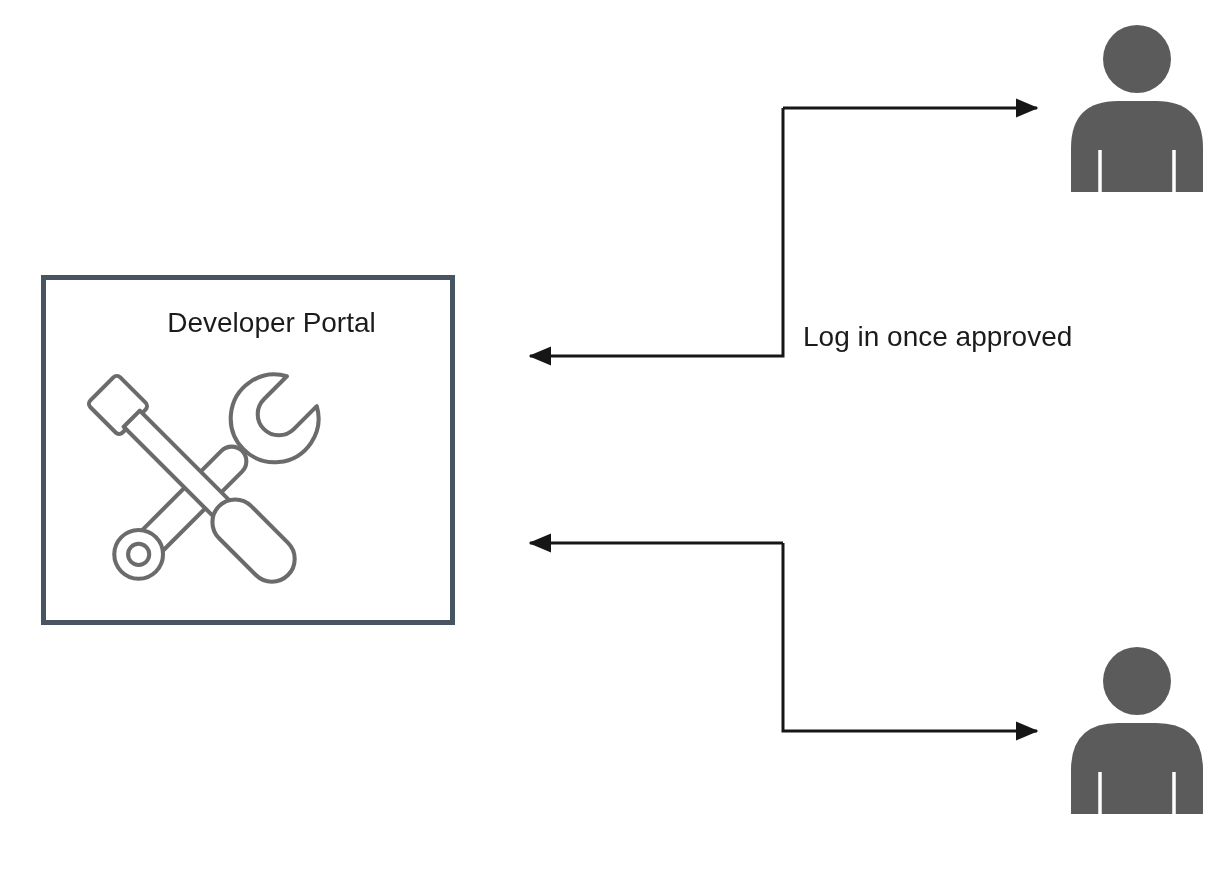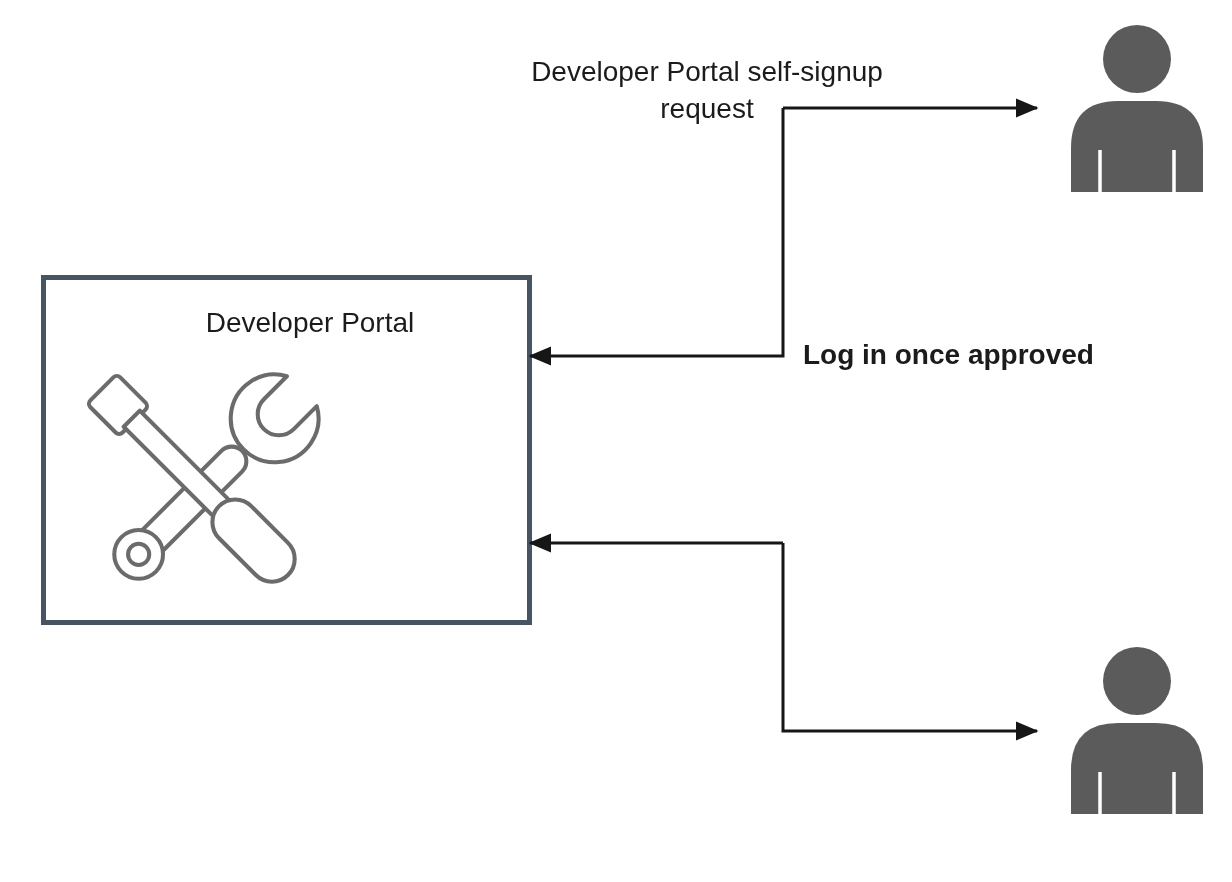--- a/index.html
+++ b/index.html
@@ -13,21 +13,21 @@
   .canvas{
     position:relative;width:1232px;height:882px;background:#fff;overflow:hidden;
     font-family:"Liberation Sans",sans-serif;color:var(--text);
   }
   .label{
     position:absolute;font-size:28px;line-height:37px;white-space:pre-line;
     color:var(--text);
   }
   .label.center{text-align:center;}
   .portal-box{
-    position:absolute;left:41px;top:275px;width:491px;height:350px;
+    position:absolute;left:41px;top:275px;width:414px;height:350px;
     box-sizing:border-box;border:5px solid var(--box-border);background:#fff;padding-left:47px;
   }
   .portal-title{
     margin-top:26px;text-align:center;font-size:28px;line-height:34px;color:var(--text);
   }
   .tools-wrap{position:absolute;left:27px;top:80px;width:260px;height:260px;}
   .tools *{stroke:var(--tools-outline);stroke-width:2.5;fill:#fff;stroke-linejoin:round;}
   .tools .hole{fill:none;}
   .connectors{position:absolute;left:0;top:0;pointer-events:none;}
   .connectors path{stroke:var(--connector);stroke-width:3;fill:none;}
@@ -65,24 +65,22 @@
       <marker id="ah" markerWidth="7.5" markerHeight="6.4" refX="7" refY="3.2" orient="auto" markerUnits="strokeWidth">
         <path d="M0,0 L7.5,3.2 L0,6.4 Z"></path>
       </marker>
     </defs>
     <path d="M783,108 L1037,108" marker-end="url(#ah)"></path>
     <path d="M783,108 L783,356 L530,356" marker-end="url(#ah)"></path>
     <path d="M783,543 L530,543" marker-end="url(#ah)"></path>
     <path d="M783,543 L783,731 L1037,731" marker-end="url(#ah)"></path>
   </svg>
 
-  <div class="label center" style="left:457px;top:53px;width:500px;">Developer Portal self-signup
-request</div>
 
-  <div class="label" style="left:803px;top:336px;font-weight:bold;">Log in once approved</div>
+  <div class="label" style="left:803px;top:318px;">Log in once approved</div>
 
 
   <svg class="person" style="left:1067px;top:24px;" viewBox="0 0 140 168" aria-hidden="true">
     <circle class="person-fill" cx="70" cy="35" r="34"></circle>
     <path class="person-fill" d="M4,168 L4,124 Q4,77 51,77 L89,77 Q136,77 136,124 L136,168 Z"></path>
     <path class="seam" d="M33,126 L33,168"></path>
     <path class="seam" d="M107,126 L107,168"></path>
   </svg>
 
   <svg class="person" style="left:1067px;top:646px;" viewBox="0 0 140 168" aria-hidden="true">

